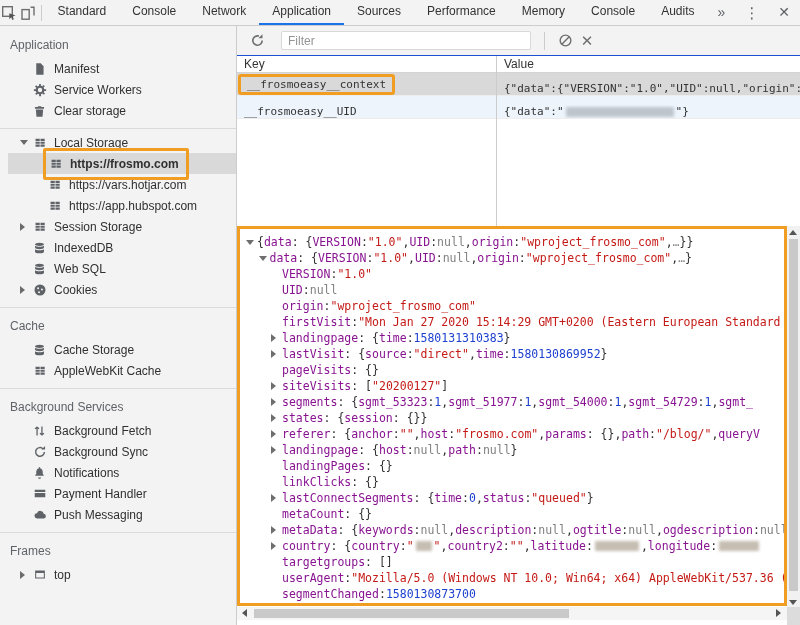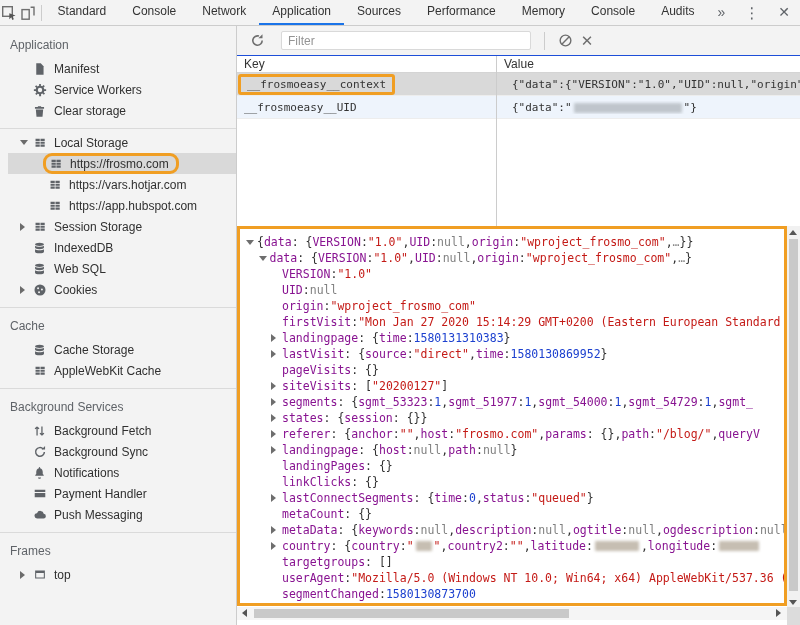--- a/index.html
+++ b/index.html
@@ -27,38 +27,38 @@
   .sb-title { color:#5f6368; padding:8px 0 6px 10px; }
   .sb-item { height:21px; display:flex; align-items:center; padding-left:12px; color:#303030; white-space:nowrap;margin-left:8px; }
   .sb-item.sel { background:#d9d9d9; }
   .sb-item.indent1 { padding-left:27px; }
   .sb-sep { border-top:1px solid #dadada; margin:7px 0 3px 0; }
   .tri-slot { width:12px; flex:0 0 12px; display:flex; align-items:center; }
   .tri-r { width:0; height:0; border-left:5px solid #6b6b6b; border-top:4px solid transparent; border-bottom:4px solid transparent; }
   .tri-d { width:0; height:0; border-top:5px solid #6b6b6b; border-left:4px solid transparent; border-right:4px solid transparent; }
   .sb-ico { width:15px; flex:0 0 15px; height:15px; margin-right:7px; display:flex; align-items:center; justify-content:center; }
   .sb-ico svg { display:block; }
-  .annot-sb { display:inline-flex; align-items:center; border:3px solid #f09e23; border-radius:9px;
-              height:21px; padding:0 7px 0 2px; margin-left:-4px; }
+  .annot-sb { display:inline-flex; align-items:center; border:3px solid #f09e23; border-radius:2px;
+              height:32px; padding:0 7px 0 2px; margin-left:-4px;font-weight:bold; }
   
   .main { flex:1; min-width:0; display:flex; flex-direction:column; background:#fff; }
   .toolbar { height:30px; flex:0 0 30px; background:#f3f3f3; border-bottom:1px solid #1d4ed8;
              display:flex; align-items:center; padding-left:9px; }
   .toolbtn { width:22px; height:22px; display:flex; align-items:center; justify-content:center; }
   .filter-input { width:250px; height:19px; border:1px solid #d9d9d9; border-radius:2px; margin-left:13px;
                   font-family:"Liberation Sans",sans-serif; font-size:12px; padding:1px 6px; color:#333; outline:none; }
   .filter-input::placeholder { color:#949494; }
   .tool-sep { width:1px; height:18px; background:#ccc; margin:0 9px 0 13px; }
   .closex { color:#6e6e6e; font-size:15px; line-height:22px; }
   
   .kvtable { flex:1; position:relative; min-height:0; overflow:hidden; }
   .col-div { position:absolute; left:259px; top:0; bottom:0; width:1px; background:#ccc; }
   .kv-head { display:flex; height:17px; align-items:center; border-bottom:1px solid #d4d4d4; color:#333; }
-  .kv-row { display:flex; height:23px; align-items:center; border-bottom:1px solid #ededed;
-            font-family:"DejaVu Sans Mono",monospace; font-size:11px; white-space:nowrap;gap:8px; }
+  .kv-row { display:flex; height:23px; align-items:flex-end; border-bottom:1px solid #ededed;
+            font-family:"DejaVu Sans Mono",monospace; font-size:11px; white-space:nowrap; }
   .kv-row.sel { background:#d9d9d9; }
   .kv-row.alt { background:#eef4fc; }
   .c1 { width:259px; flex:0 0 259px; padding-left:7px; overflow:hidden; }
   .c2 { flex:1; min-width:0; padding-left:8px; overflow:hidden; }
   .annot-key { display:inline-block; border:3px solid #f09e23; border-radius:3px; padding:1px 6px; margin-left:-6px; }
   .redact { display:inline-block; height:10px; border-radius:1px; background:#bfc5cc;
             filter:blur(1.5px); vertical-align:middle; margin:0 2px; }
   
   .preview-region { position:relative; height:399px; flex:0 0 399px; }
   .pbox { position:absolute; left:0; right:13px; top:0; height:380px; border:3px solid #f09e23;

